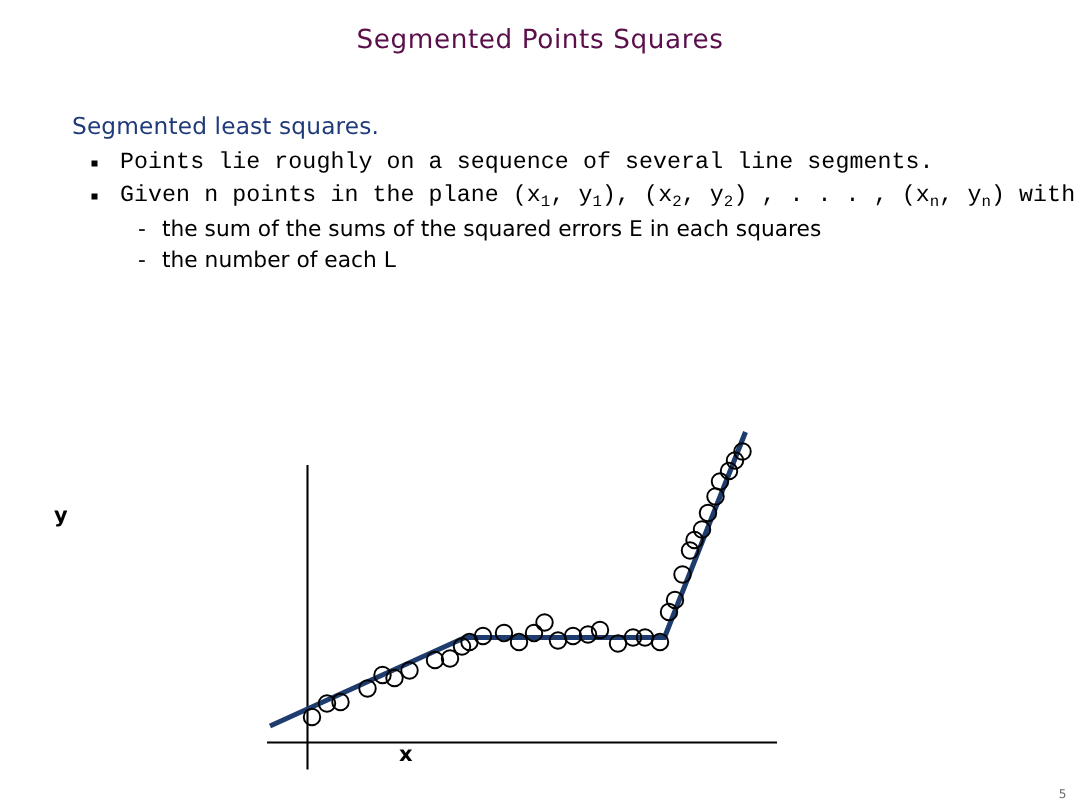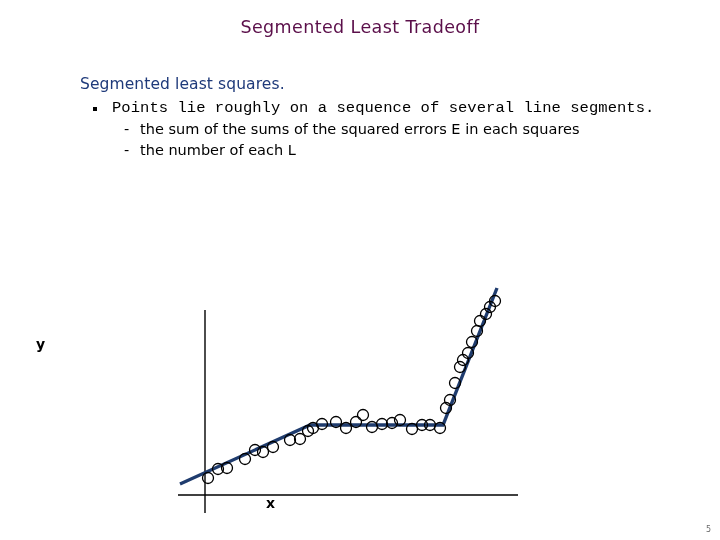--- a/index.html
+++ b/index.html
@@ -38,21 +38,20 @@
     white-space: nowrap;
   }
 
   
   .body-block {
     position: absolute;
     left: 48px;
     top: 74px;
     width: 640px;
     color: #000000;
-    margin-left: 32px;
   }
 
   .lead {
     font-family: "DejaVu Sans", sans-serif;
     font-size: 15.5px;
     color: #1F3A7A;
     line-height: 21px;
     letter-spacing: 0.1px;
     white-space: nowrap;
   }
@@ -134,33 +133,37 @@
     font-family: "DejaVu Sans", sans-serif;
     font-size: 8px;
     color: #6b6b6b;
   }
 </style>
 </head>
 <body>
 
 <div class="slide">
 
-  <div class="slide-title">Segmented Least Tradeoff</div>
+  <div class="slide-title">Segmented Points Squares</div>
 
   <div class="body-block">
 
     <div class="lead">Segmented least squares.</div>
 
     <ul class="bullets">
 
       <li class="bullet">
         <span class="sq"></span>
         <span>Points lie roughly on a sequence of several line segments.</span>
       </li>
 
+      <li class="bullet">
+        <span class="sq"></span>
+        <span>Given n points in the plane (x<sub>1</sub>, y<sub>1</sub>), (x<sub>2</sub>, y<sub>2</sub>) , . . . , (x<sub>n</sub>, y<sub>n</sub>) with</span>
+      </li>
 
 
       <li class="subbullet">
         <span class="dash">-</span>
         <span>the sum of the sums of the squared errors E in each squares</span>
       </li>
 
       <li class="subbullet">
         <span class="dash">-</span>
         <span>the number of each L</span>

